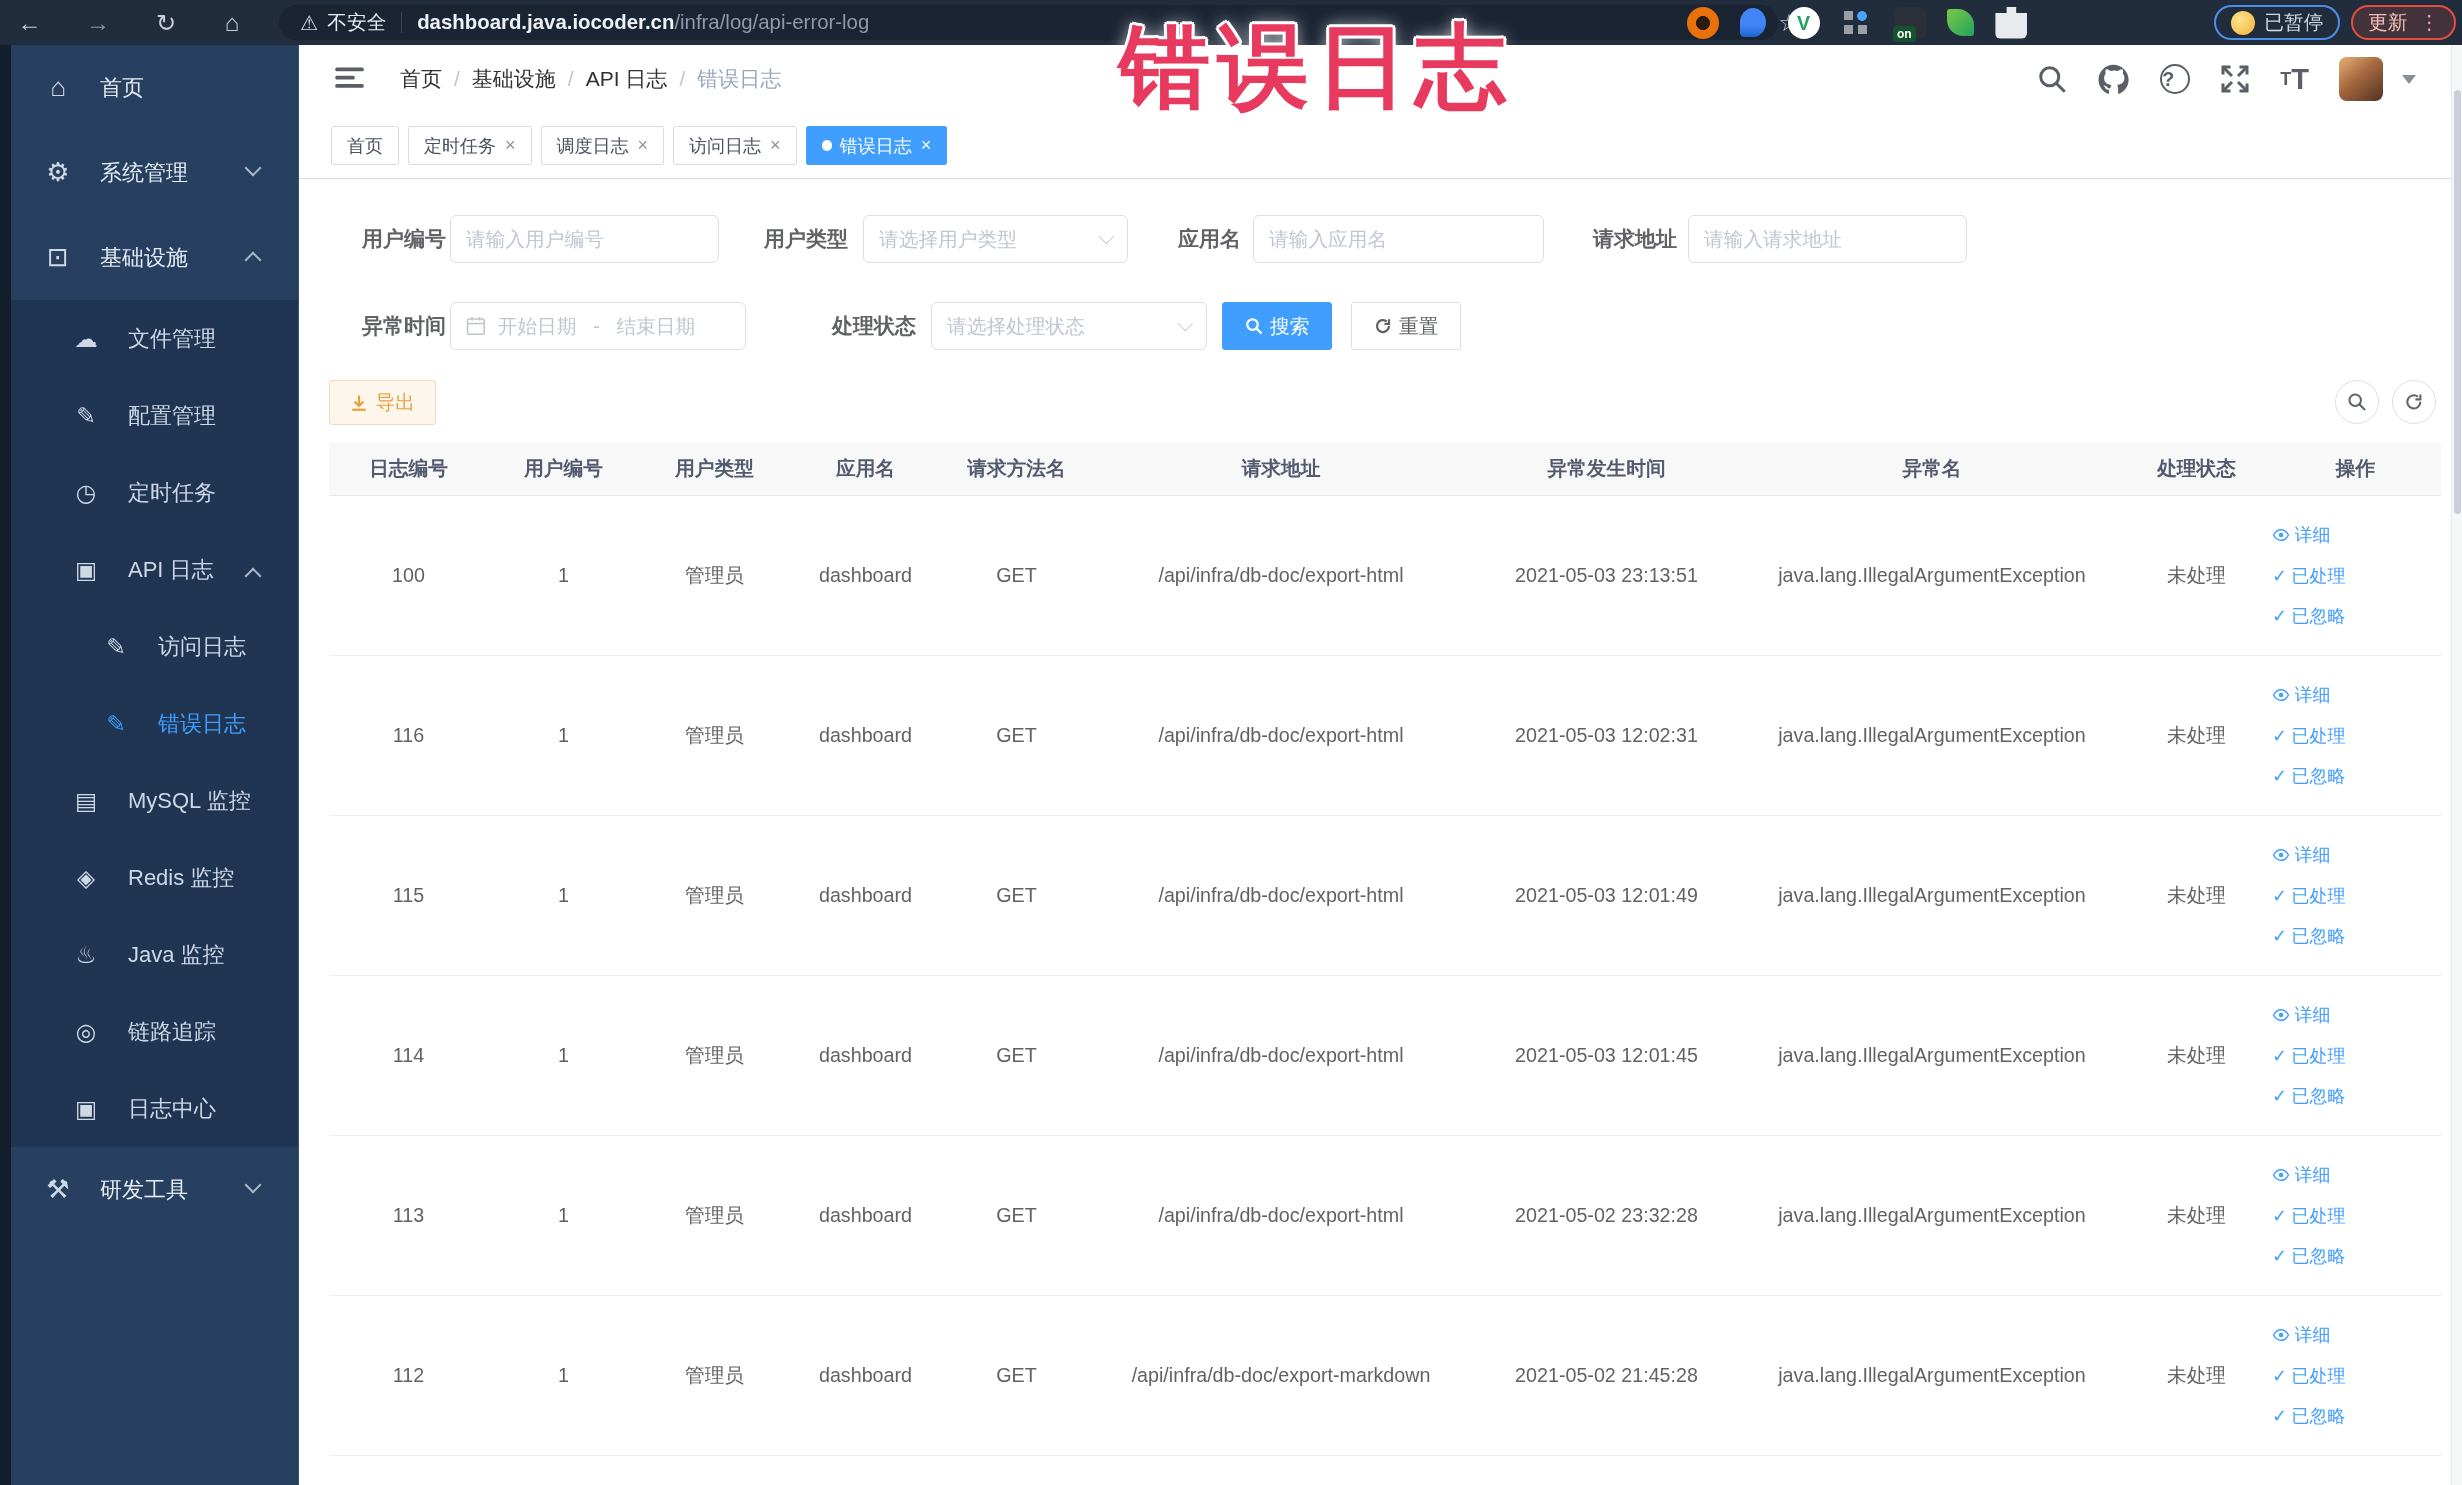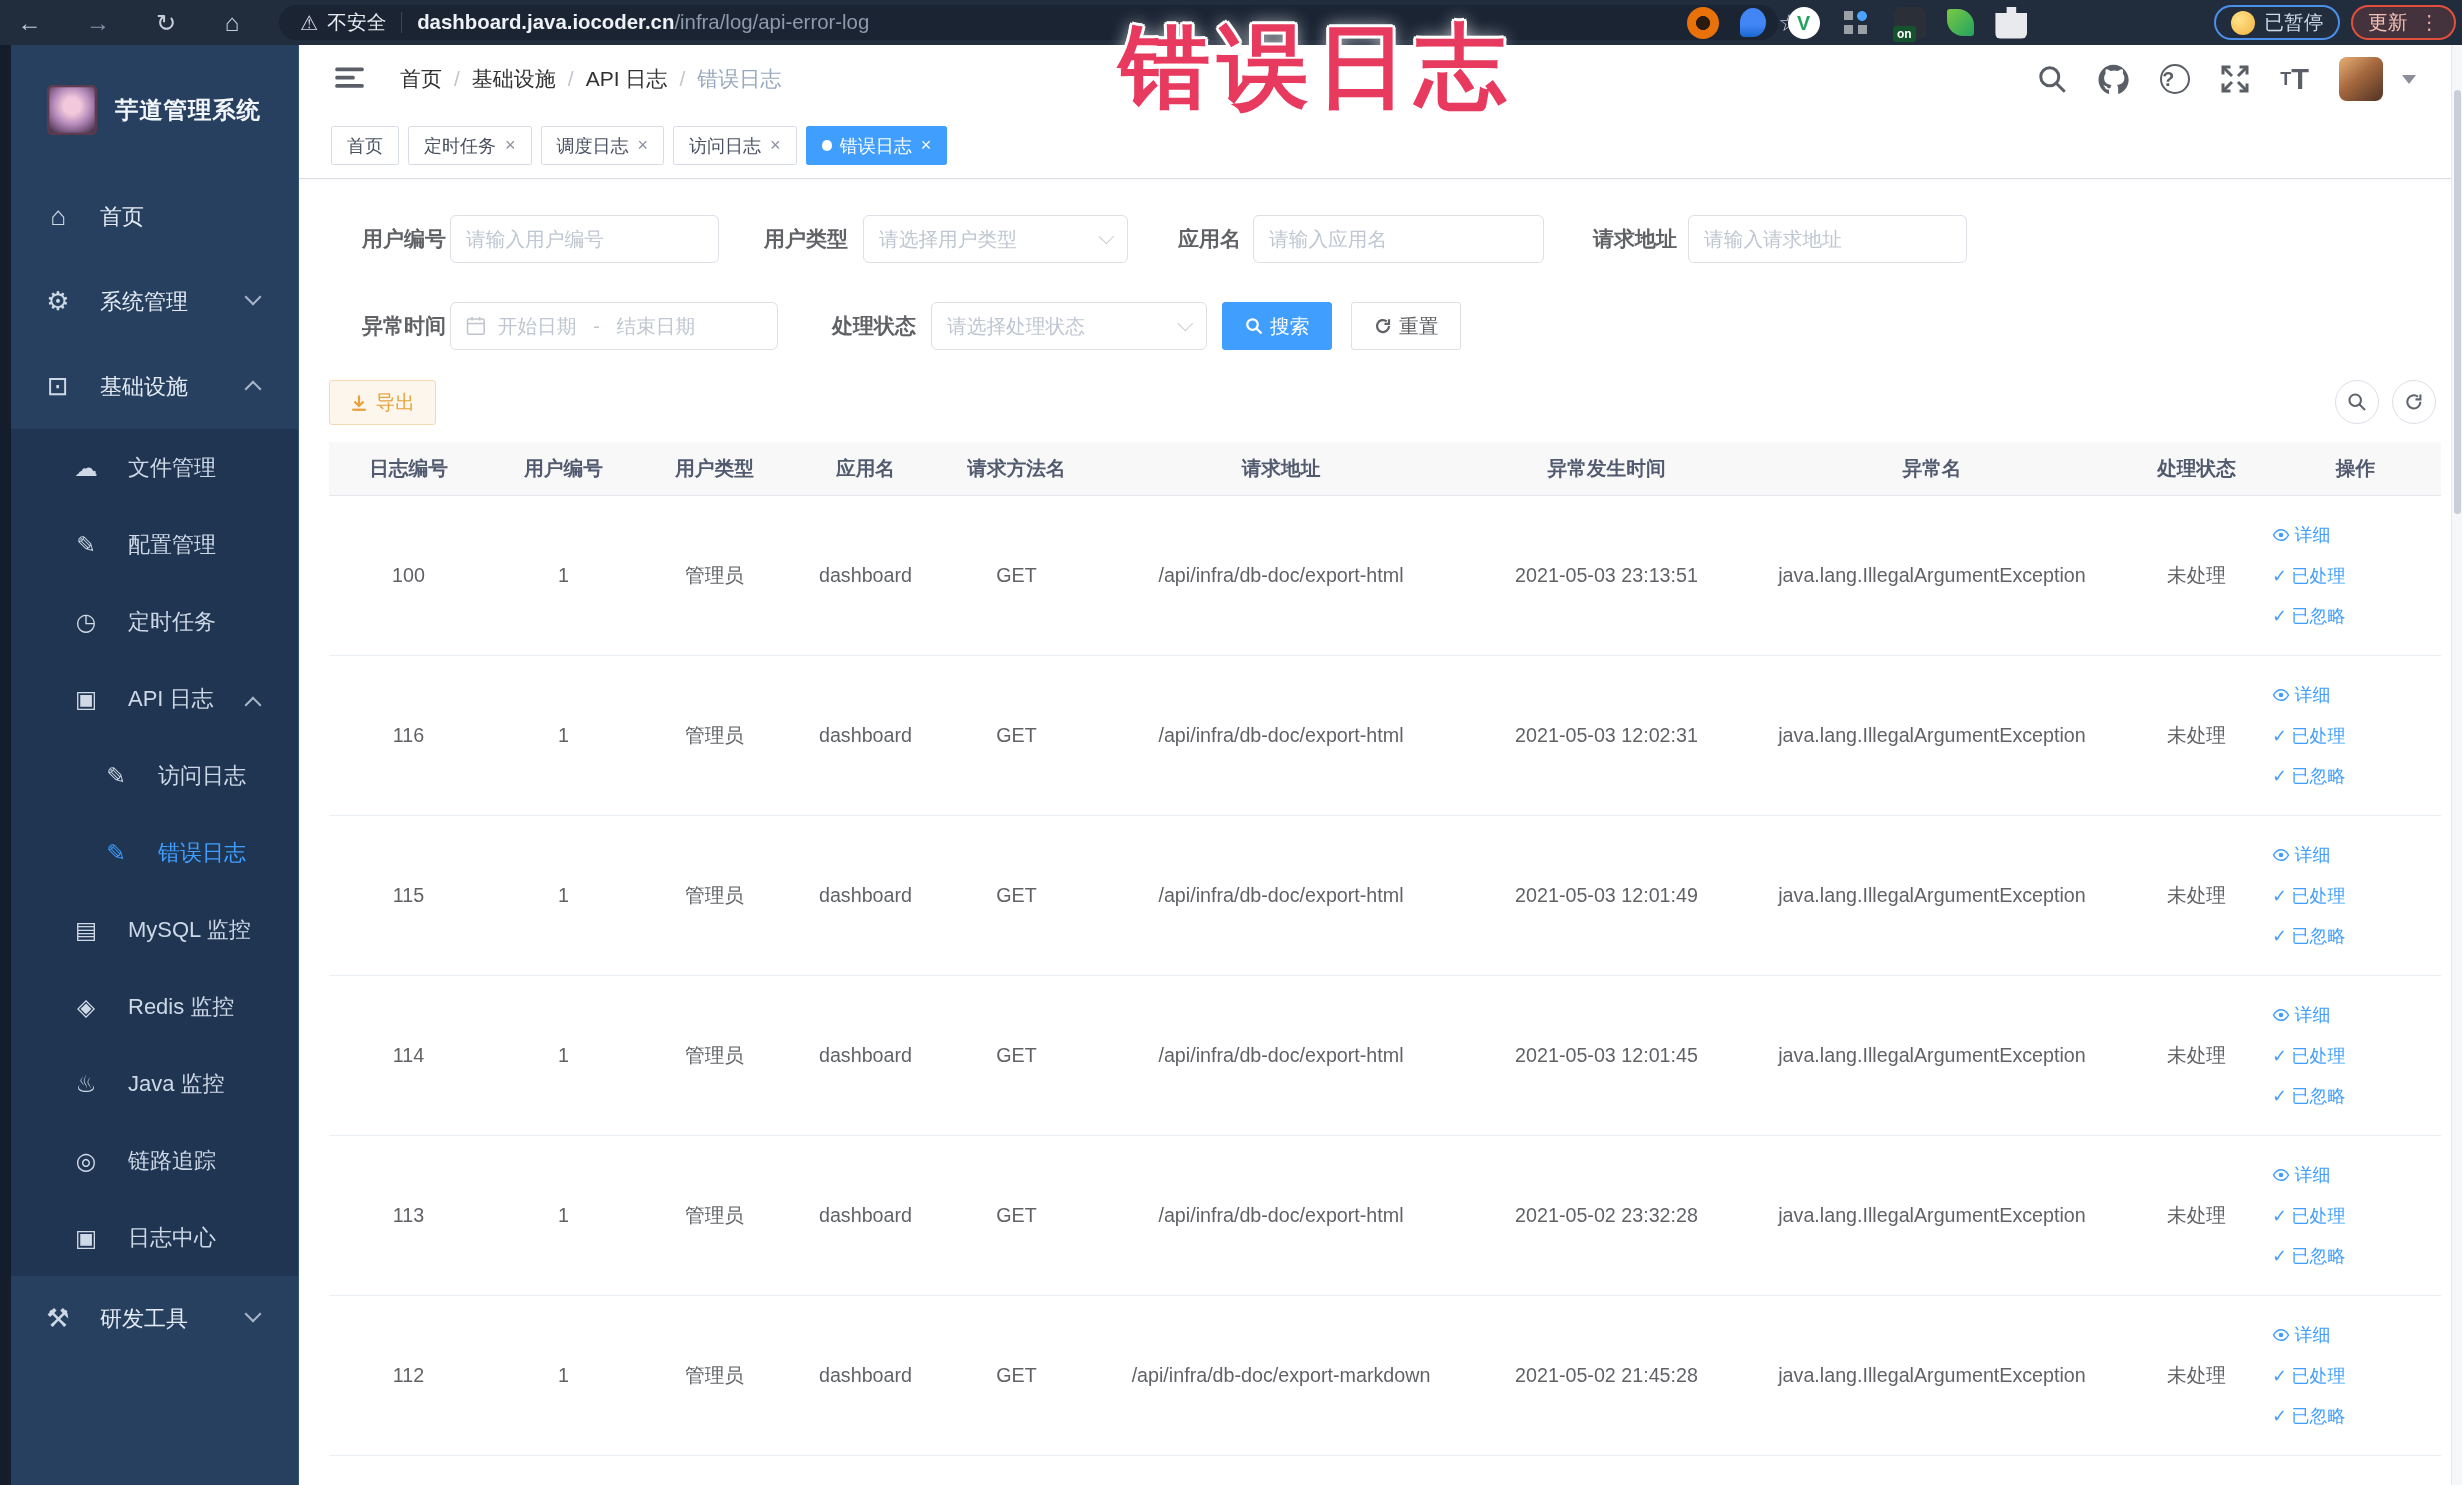--- a/index.html
+++ b/index.html
@@ -182,24 +182,20 @@
       <span class="ulabel">更新</span>
       <span class="dots">⋮</span>
     </div>
   </div>
 </div>
 
 <div class="overlay-title">错误日志</div>
 
 <div class="edge-strip"></div>
 <div class="sidebar">
-  <div class="logo-row">
-    <div class="logo-img"></div>
-    <div class="logo-title">芋道管理系统</div>
-  </div>
 
   <div class="mitem">
     <span class="ic">⌂</span>
     <span class="lbl">首页</span>
   </div>
   <div class="mitem">
     <span class="ic">⚙</span>
     <span class="lbl">系统管理</span>
     <span class="chev down"></span>
   </div>
@@ -350,21 +346,21 @@
   <div class="fbox" style="left:954px;top:170px;width:291px">
     <input placeholder="请输入应用名" style="">
   </div>
 
   <div class="fl" style="left:1249px;top:170px;width:129px">请求地址</div>
   <div class="fbox" style="left:1389px;top:170px;width:279px">
     <input placeholder="请输入请求地址" style="">
   </div>
 
   <div class="fl" style="left:15px;top:257px;width:132px">异常时间</div>
-  <div class="fbox" style="left:151px;top:257px;width:328px">
+  <div class="fbox" style="left:151px;top:257px;width:296px">
     <svg class="cal" width="19.7" height="19.7" viewBox="0 0 26 26" fill="none" stroke="#c0c4cc" stroke-width="2">
         <rect x="2" y="4" width="22" height="20" rx="2"></rect>
         <line x1="2" y1="10" x2="24" y2="10"></line>
         <line x1="8" y1="1" x2="8" y2="6"></line>
         <line x1="18" y1="1" x2="18" y2="6"></line>
       </svg>
     <span class="ph" style="flex:none">开始日期</span>
     <span class="dsep">-</span>
     <span class="ph" style="flex:none">结束日期</span>
   </div>

